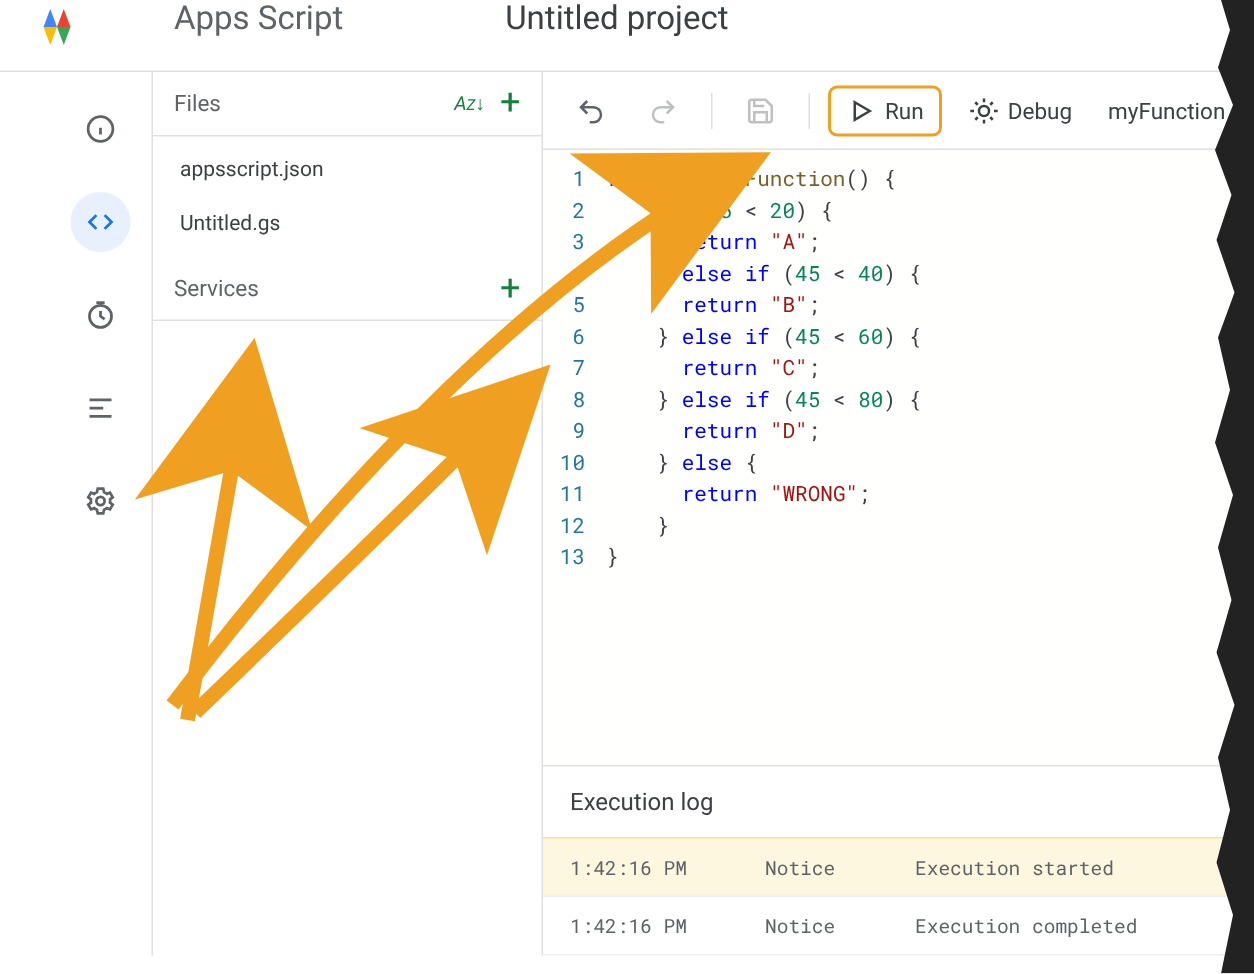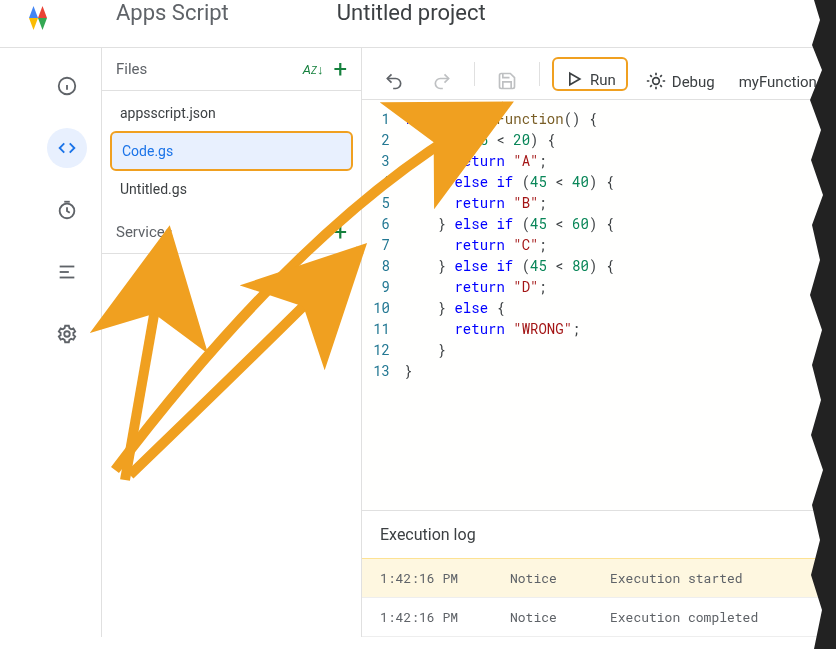--- a/index.html
+++ b/index.html
@@ -110,21 +110,21 @@
     align-items: center;
     height: 52px;
     padding: 0 12px;
     border-bottom: 1px solid #e0e0e0;
     gap: 8px;
     color: #5f6368;
   }
   .tool-btn {
     height: 34px;
     display: flex;
-    align-items: flex-end;
+    align-items: center;
     justify-content: center;
     padding: 0 10px;
     cursor: pointer;
     border-radius: 4px;
   }
   .tool-btn svg { width: 20px; height: 20px; }
   .tool-divider {
     width: 1px;
     height: 24px;
     background: #e0e0e0;
@@ -253,21 +253,20 @@
   <div class="files-panel">
     <div class="panel-header">
       <span>Files</span>
       <span class="icons">
         <span style="font-size:13px;font-style:italic;">A<span style="font-size:10px">Z</span>↓</span>
         <span style="font-size:24px;line-height:14px;">+</span>
       </span>
     </div>
     <div class="file-list" id="file-list">
         <div class="file-item">appsscript.json</div>
-        <div class="file-item selected">Code.gs</div>
         <div class="file-item">Untitled.gs</div>
       </div>
     <div class="panel-section">
       <span>Services</span>
       <span class="icons">
           <span style="font-size:24px;line-height:14px;">+</span>
         </span>
     </div>
   </div>
 

